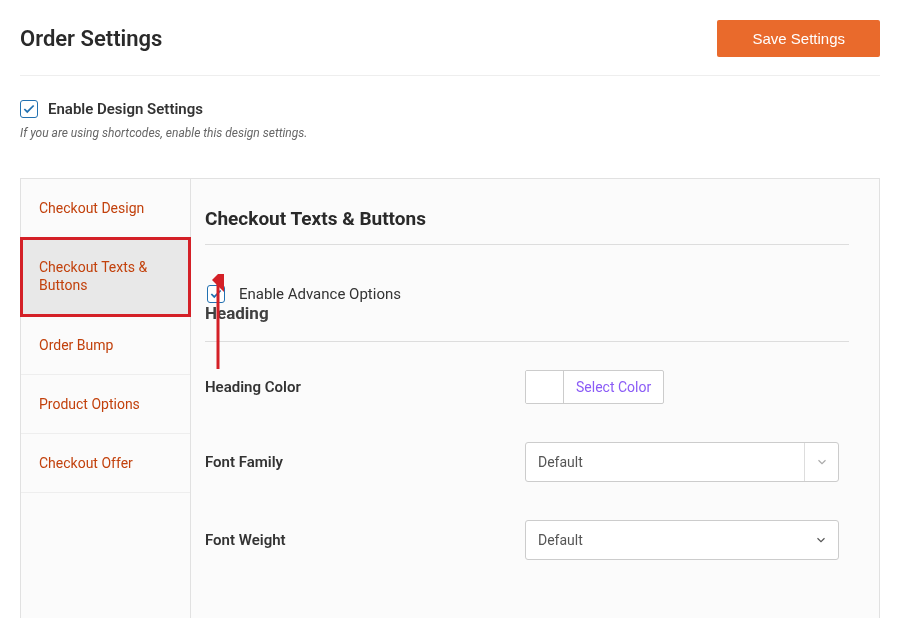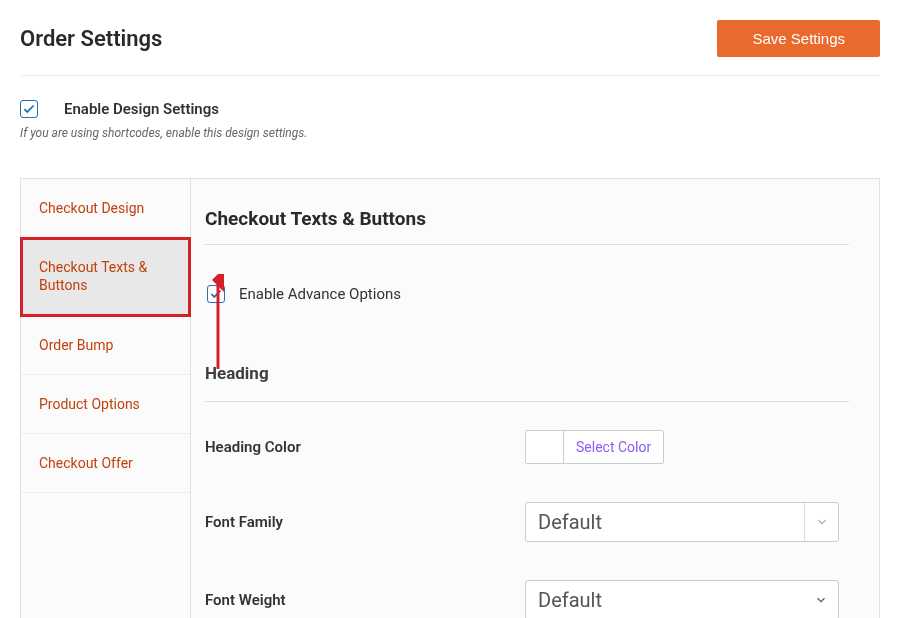--- a/index.html
+++ b/index.html
@@ -29,21 +29,21 @@
     border: none;
     padding: 10px 35px;
     font-size: 15px;
     cursor: pointer;
     border-radius: 2px;
   }
   .enable-row {
     margin-top: 24px;
     display: flex;
     align-items: center;
-    gap: 26px;
+    gap: 10px;
   }
   .checkbox {
     width: 18px;
     height: 18px;
     border: 1px solid #2271b1;
     border-radius: 3px;
     display: inline-flex;
     align-items: center;
     justify-content: center;
     background: #fff;
@@ -100,21 +100,20 @@
     font-weight: 700;
     color: #2a2a2a;
     padding-bottom: 14px;
     border-bottom: 1px solid #ddd;
     margin-bottom: 40px;
   }
   .advance-row {
     display: flex;
     align-items: center;
     gap: 14px;
-    margin-bottom: 60px;
     margin-left: 2px;
   }
   .advance-label {
     font-size: 15px;
     color: #333;
   }
   .sub-heading {
     font-size: 17px;
     font-weight: 700;
     color: #404040;
@@ -158,21 +157,21 @@
   .select {
     width: 314px;
     height: 40px;
     border: 1px solid #ccc;
     background: #fff;
     border-radius: 3px;
     display: flex;
     align-items: center;
     justify-content: space-between;
     padding: 0 12px;
-    font-size: 20px;
+    font-size: 14px;
     color: #555;
     cursor: pointer;
   }
   .select .chev-wrap {
     width: 34px;
     border-left: 1px solid #ddd;
     display: flex;
     align-items: center;
     justify-content: center;
     height: 100%;

